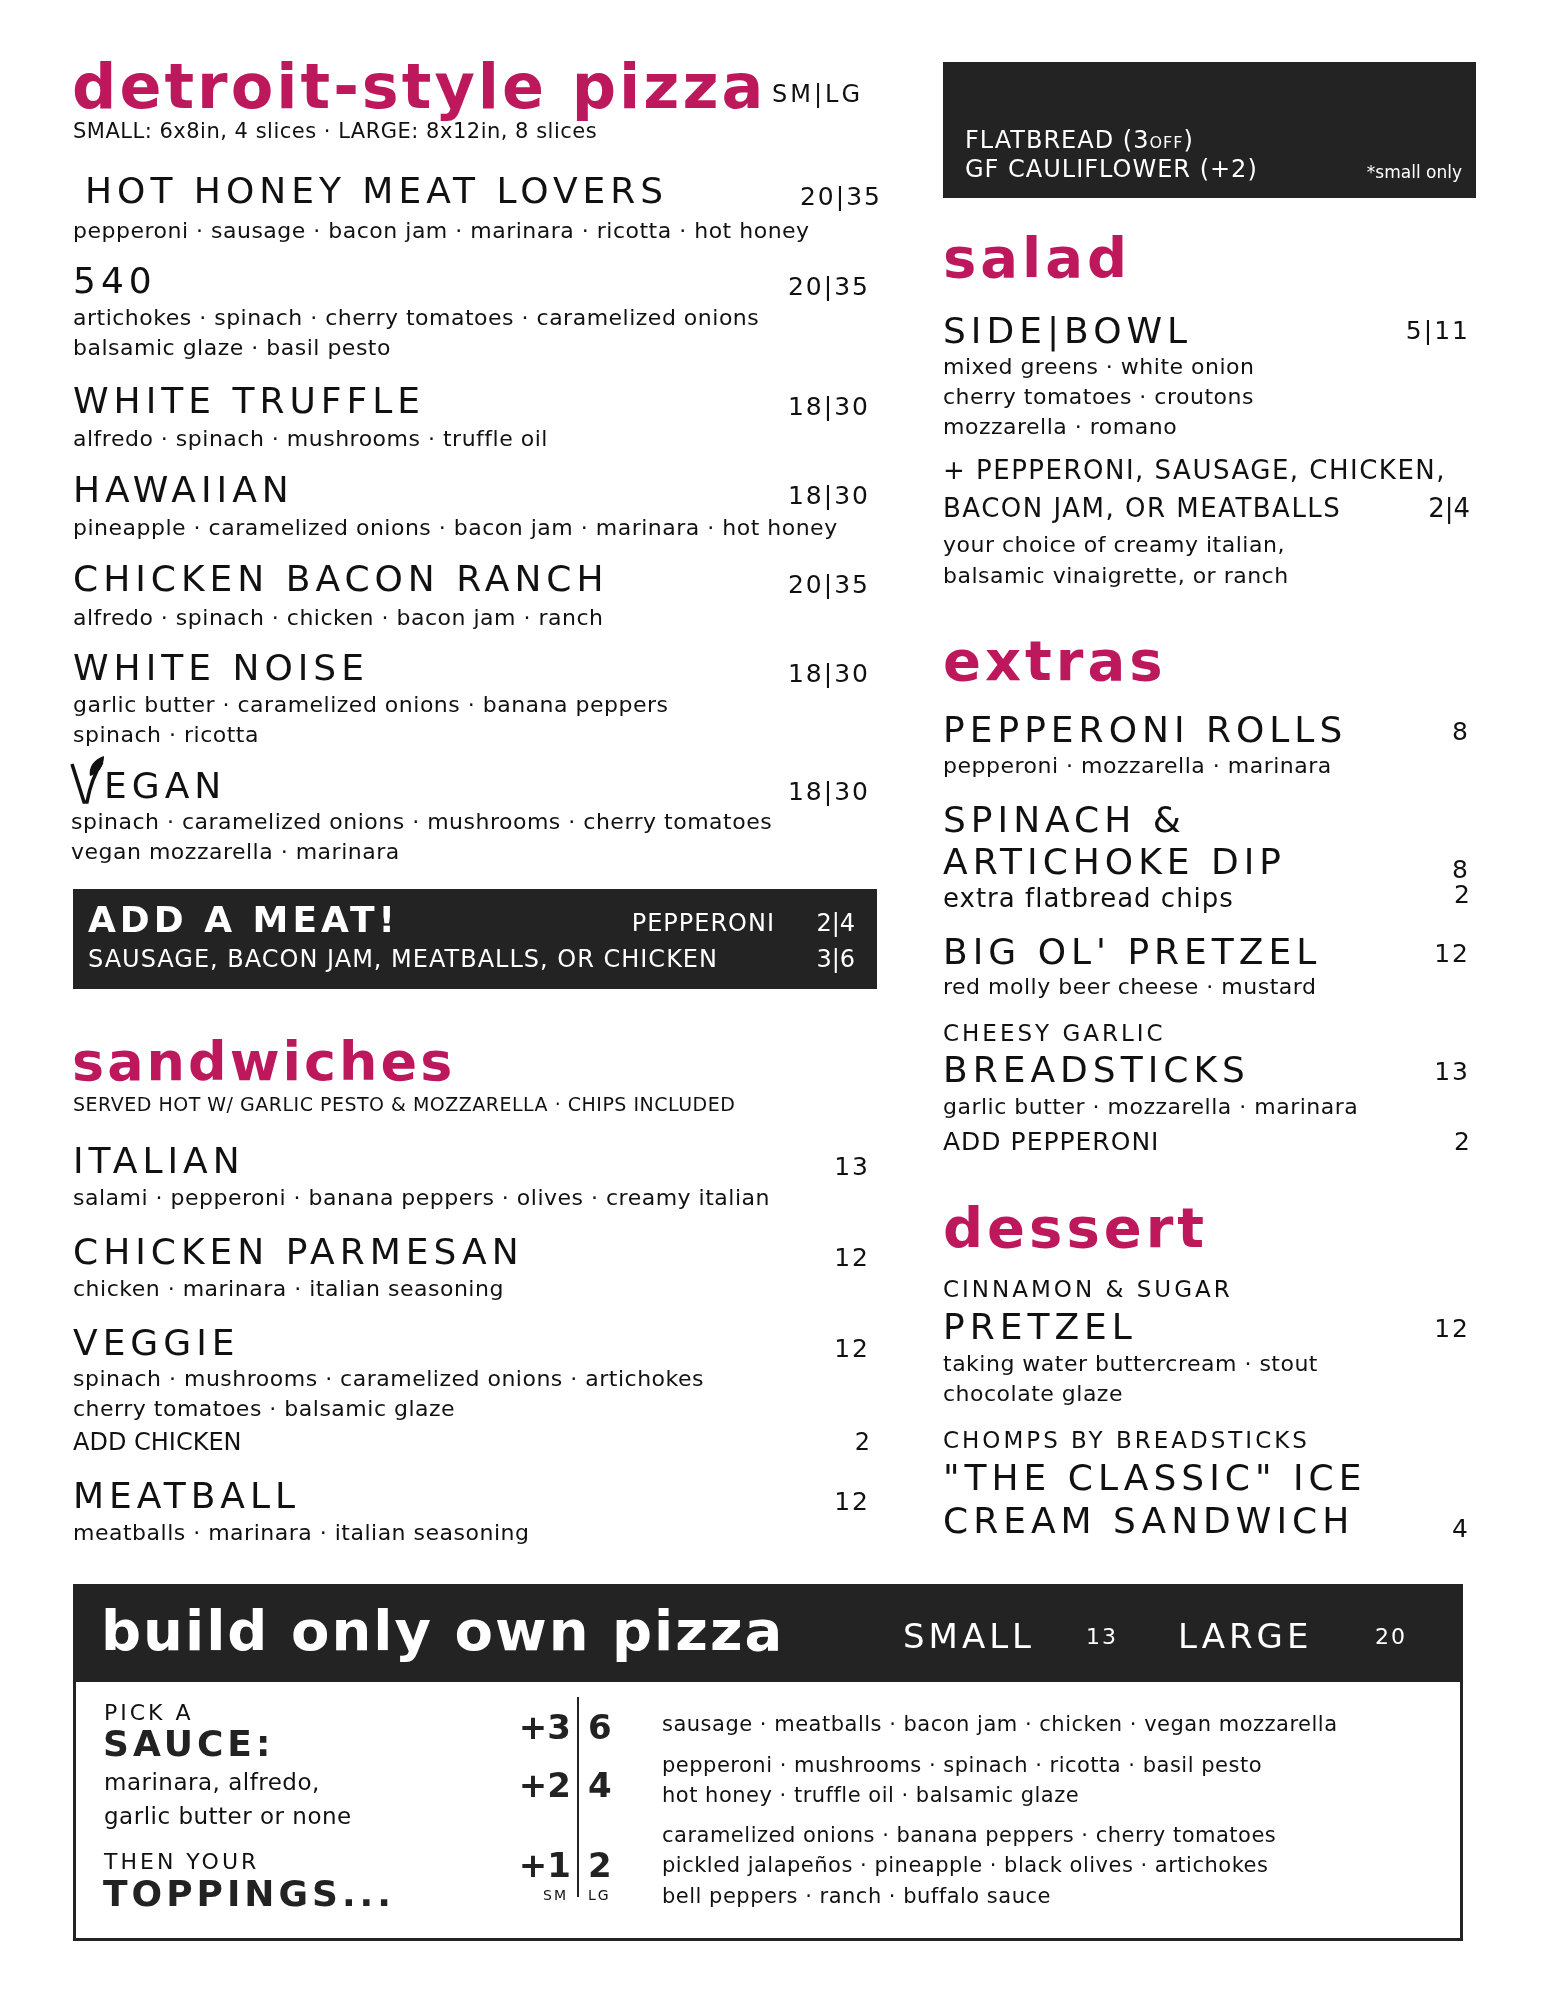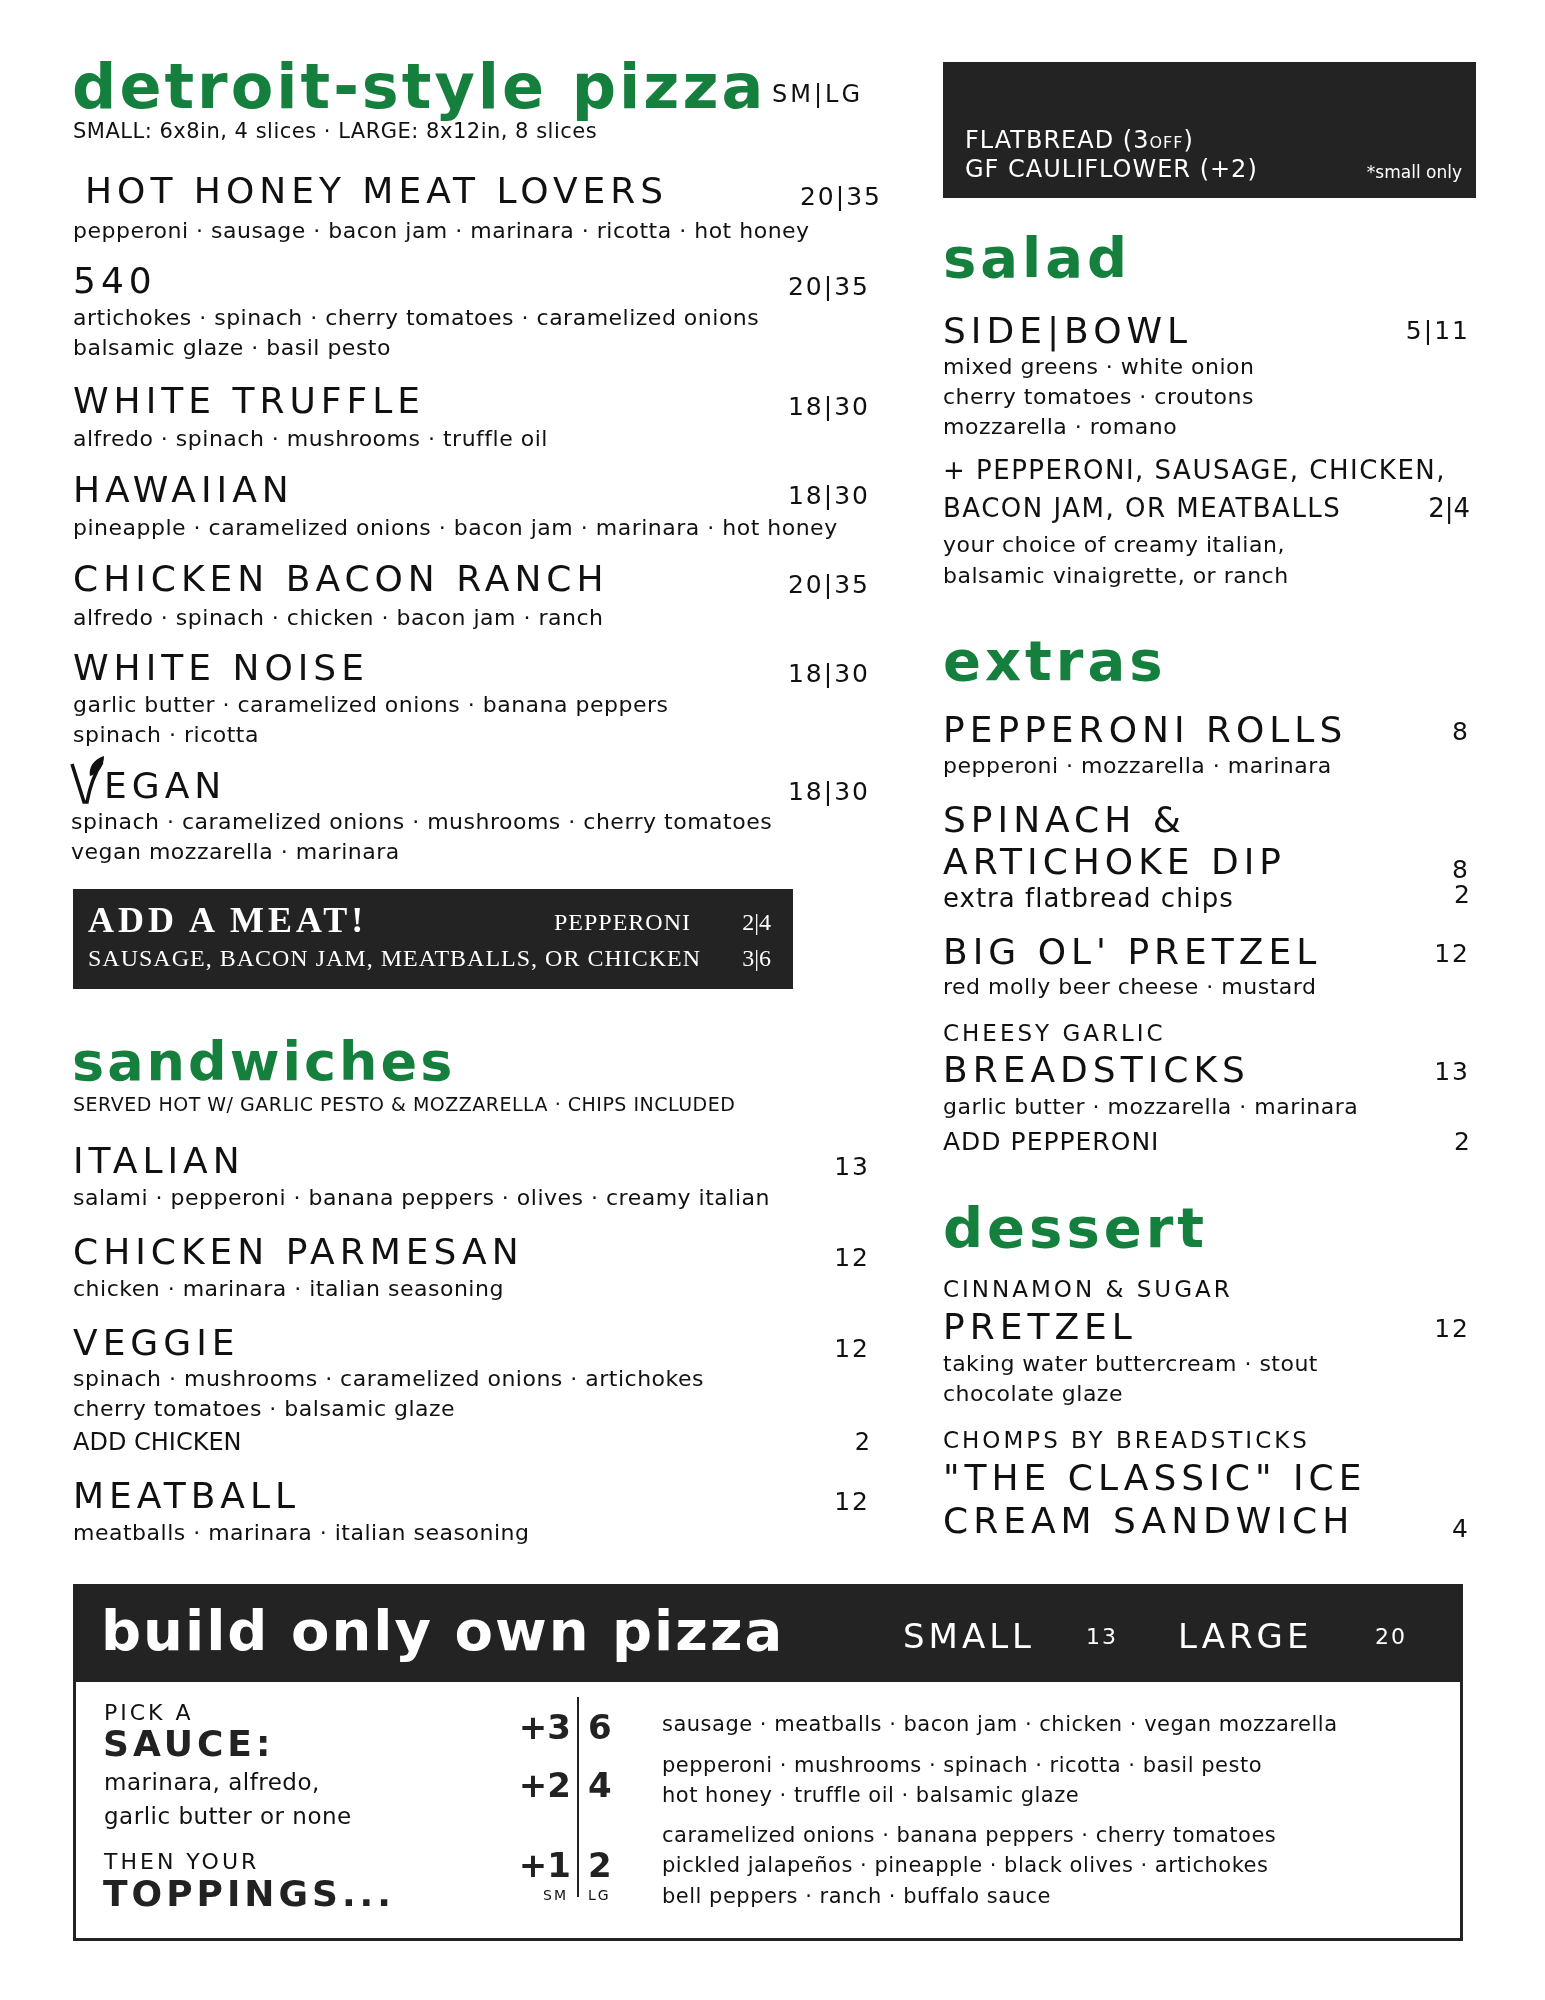--- a/index.html
+++ b/index.html
@@ -1,19 +1,19 @@
 <!DOCTYPE html>
 <html><head>
 <meta charset="utf-8">
 <style>
   * { box-sizing: border-box; margin: 0; padding: 0; }
   html, body { width: 1545px; height: 2000px; background: #ffffff; overflow: hidden; }
   body { position: relative; font-family: "DejaVu Sans", sans-serif; color: #111; }
   .abs { position: absolute; }
-  .section-title { font-family: "DejaVu Sans", sans-serif; font-weight: bold; color: #15803d; letter-spacing: 2px; }
+  .section-title { font-family: "DejaVu Sans", sans-serif; font-weight: bold; color: #be185d; letter-spacing: 2px; }
   .item-name { font-family: "DejaVu Sans", sans-serif; font-size: 36px; letter-spacing: 5px; color: #111; line-height: 1; white-space: nowrap; }
   .item-price { font-family: "DejaVu Sans", sans-serif; font-size: 25px; letter-spacing: 2px; color: #111; text-align: right; line-height: 1; white-space: nowrap; }
   .item-desc { font-family: "DejaVu Sans", sans-serif; font-size: 22px; color: #111; line-height: 30px; letter-spacing: 0.5px; white-space: nowrap; }
   .small-caps-label { font-family: "DejaVu Sans", sans-serif; font-size: 23px; letter-spacing: 3px; color: #111; white-space: nowrap; }
   .row { position: absolute; display: flex; justify-content: space-between; align-items: flex-end; }
   .dark-box { position: absolute; background: #232323; color: #fff; }
   .white { color: #fff; }
 </style>
 </head>
 <body>
@@ -66,21 +66,21 @@
       <path d="M2 8 L14 46 L17 46 C20 30 24 18 32 6" stroke="#111" stroke-width="3.5" fill="none"></path>
       <path d="M20 20 C18 10 26 2 34 0 C34 10 28 18 20 20 Z" fill="#111"></path>
     </svg>
     <span class="item-name">EGAN</span>
   </span>
   <span class="item-price">18|30</span>
 </div>
 <div class="abs item-desc" style="left:71px; top:807px;">spinach · caramelized onions · mushrooms · cherry tomatoes</div>
 <div class="abs item-desc" style="left:71px; top:837px;">vegan mozzarella · marinara</div>
 
-<div class="dark-box" style="left:73px; top:889px; width:720px; height:100px;font-family:Liberation Serif, serif;">
+<div class="dark-box" style="left:73px; top:889px; width:804px; height:100px;">
   <div class="abs white" style="left:15px; top:10px; font-size:36px; font-weight:bold; letter-spacing:4px;">ADD A MEAT!</div>
   <div class="abs white" style="right:102px; top:20px; font-size:24px; letter-spacing:1px;">PEPPERONI</div>
   <div class="abs white" style="right:22px; top:20px; font-size:24px;">2|4</div>
   <div class="abs white" style="left:15px; top:56px; font-size:24px; letter-spacing:1px;">SAUSAGE, BACON JAM, MEATBALLS, OR CHICKEN</div>
   <div class="abs white" style="right:22px; top:56px; font-size:24px;">3|6</div>
 </div>
 
 <div class="abs section-title" style="left:72px; top:1030px; font-size:54px; letter-spacing:3px;">sandwiches</div>
 <div class="abs" style="left:73px; top:1093px; font-size:19px; letter-spacing:0.5px;">SERVED HOT W/ GARLIC PESTO &amp; MOZZARELLA · CHIPS INCLUDED</div>
 

